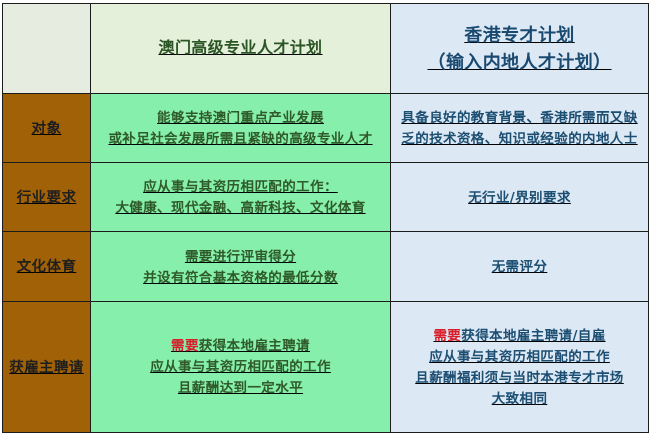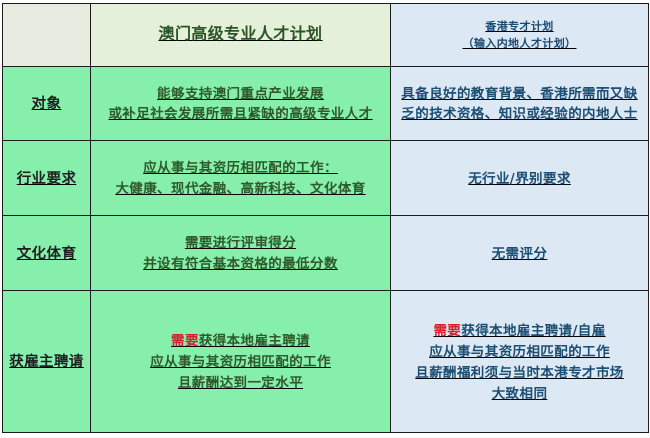--- a/index.html
+++ b/index.html
@@ -41,21 +41,21 @@
     letter-spacing: 0.4px;
   }
 
   
   col.c-label { width: 88px; }
   col.c-macau { width: 300px; }
   col.c-hk    { width: 258px; }
 
   
   .cell-label {
-    background: #86efac;
+    background: #a16207;
     color: #1f1f1f;
     font-size: 14.5px;
     letter-spacing: 1px;
   }
   .cell-macau {
     background: #86efac;
     color: #2f5a2a;
     font-size: 13.5px;
   }
   .cell-hk {
@@ -67,21 +67,21 @@
 
   .head-macau {
     background: #e4f0da;
     color: #2c5526;
     font-size: 16px;
     letter-spacing: 1.2px;
   }
   .head-hk {
     background: #dce8f4;
     color: #1a4a70;
-    font-size: 11px;
+    font-size: 18px;
     letter-spacing: 1px;
   }
   .head-corner {
     background: #e6ece0;
   }
 
   .line { display: block; white-space: nowrap; }
   .hl-red { color: #d81e2a; }
 </style>
 </head>

